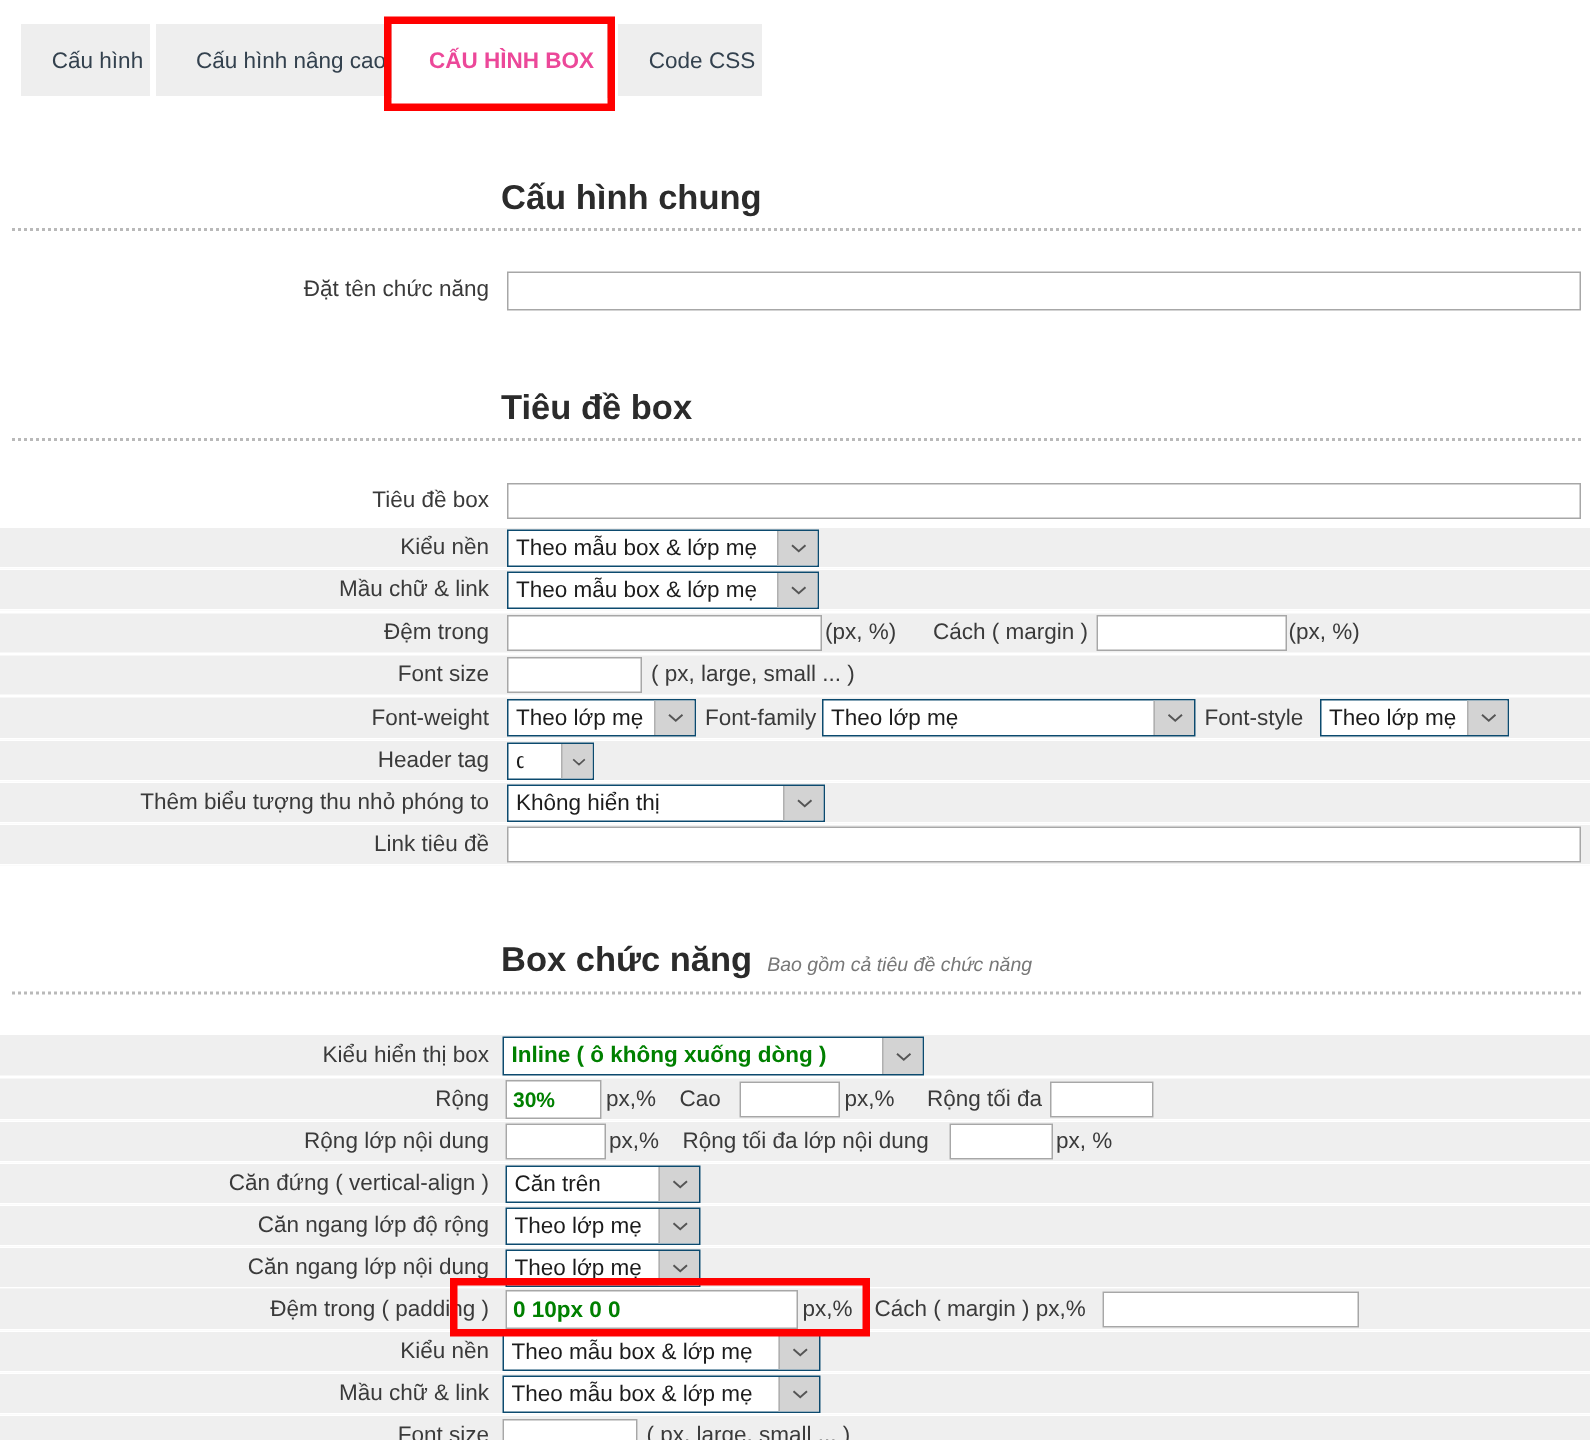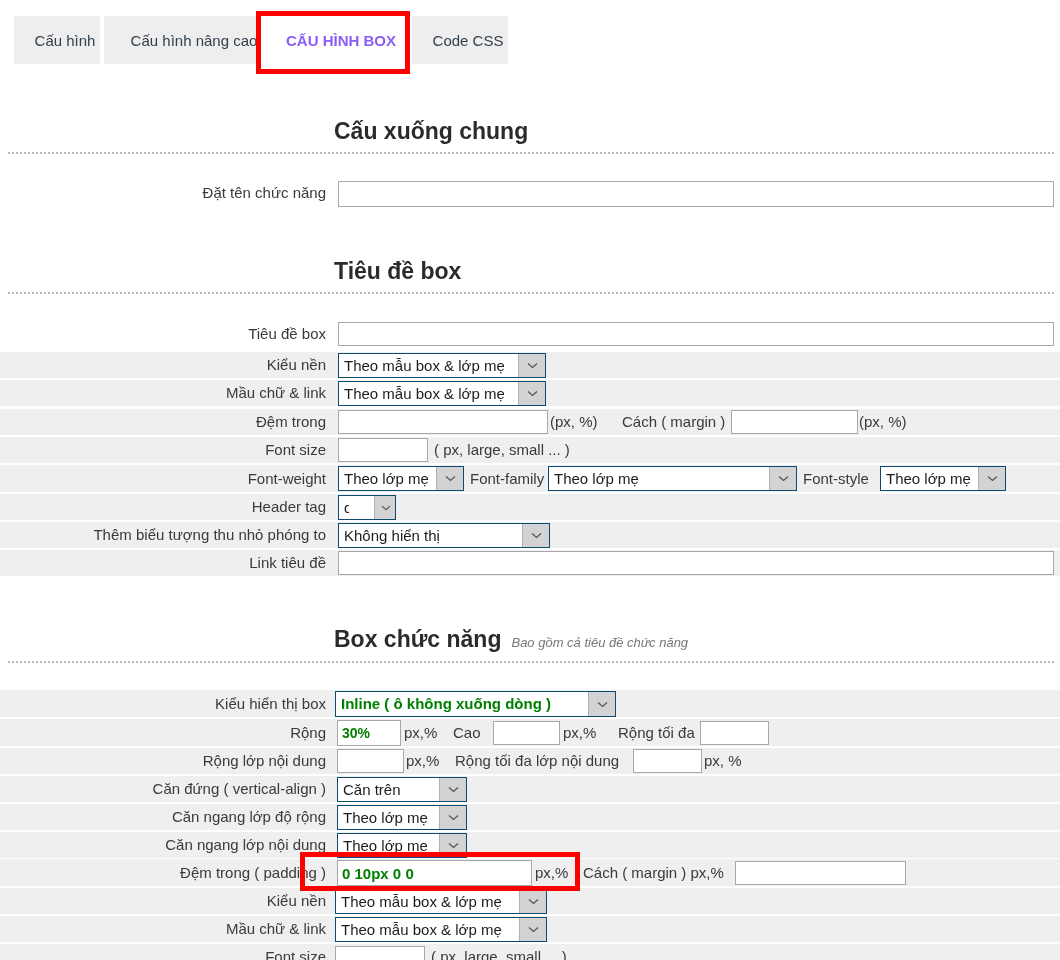--- a/index.html
+++ b/index.html
@@ -28,21 +28,21 @@
     box-sizing:border-box;
     white-space:nowrap;
     cursor:pointer;
     padding-left:16px;
   }
   .tab.active{
     background:#ffffff;
     border:1px solid #cccccc;
     border-bottom:1px solid #ffffff;
     font-weight:bold;
-    color:#8b5cf6;
+    color:#ec4899;
     top:14px;height:52px;
   }
   .tab-0{left:14px;width:86px;}
   .tab-1{left:104px;width:164px;}
   .tab-2{left:260px;width:146px;}
   .tab-3{left:412px;width:96px;}
 
   .hl-tab{
     position:absolute;left:256px;top:11px;width:154px;height:63px;
     border:5px solid #ff0000;
@@ -143,21 +143,21 @@
     <span>CẤU HÌNH BOX</span>
   </div>
   <div class="tab tab-3">
     <span>Code CSS</span>
   </div>
 </div>
 <div class="hl-tab"></div>
 
 <div class="section-head" style="top:118px;left:0;">
   <div style="width:334px;"></div>
-  <div class="section-title">Cấu xuống chung</div>
+  <div class="section-title">Cấu hình chung</div>
 </div>
 <div class="section-rule" style="top:152px;"></div>
 
 <div class="row plain" style="top:180px;padding-left:44px;">
   <span class="lbl-r" style="left:-8px;">Đặt tên chức năng</span>
   <input class="tx" style="left: 338px; top: 1px; width: 716px; height: 26px;" value="">
 </div>
 
 <div class="section-head" style="top:258px;left:0;">
   <div style="width:334px;"></div>

